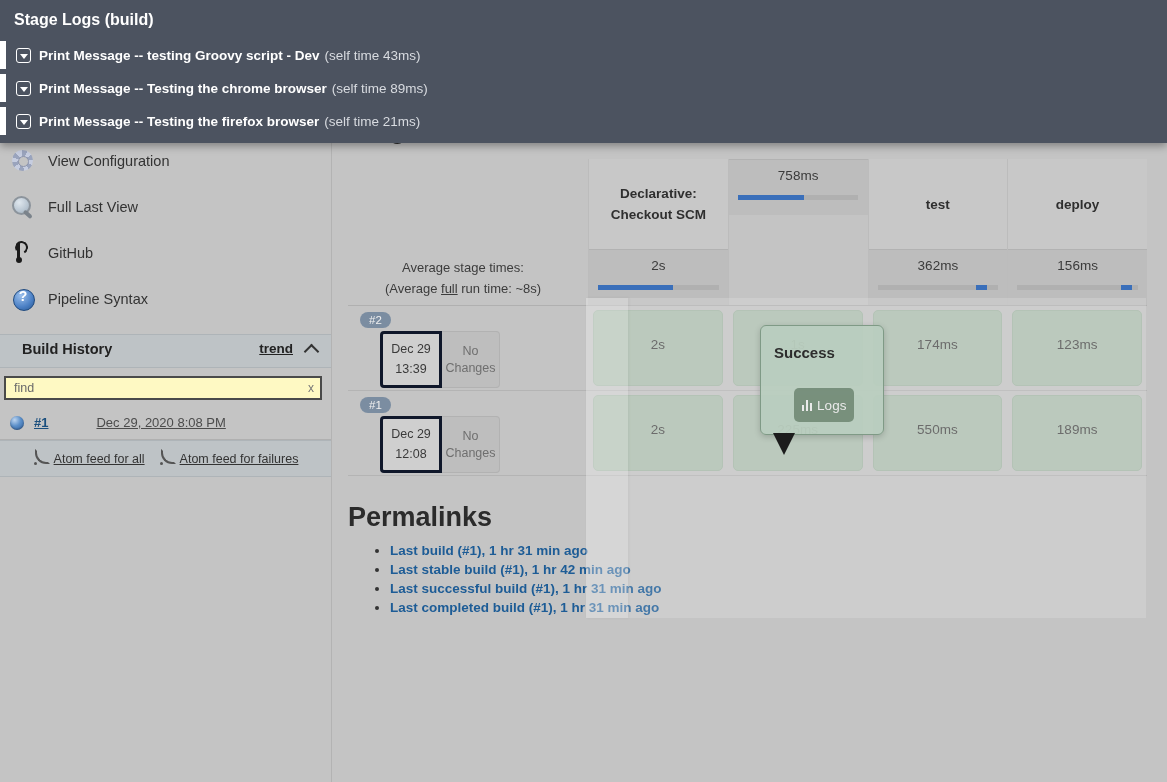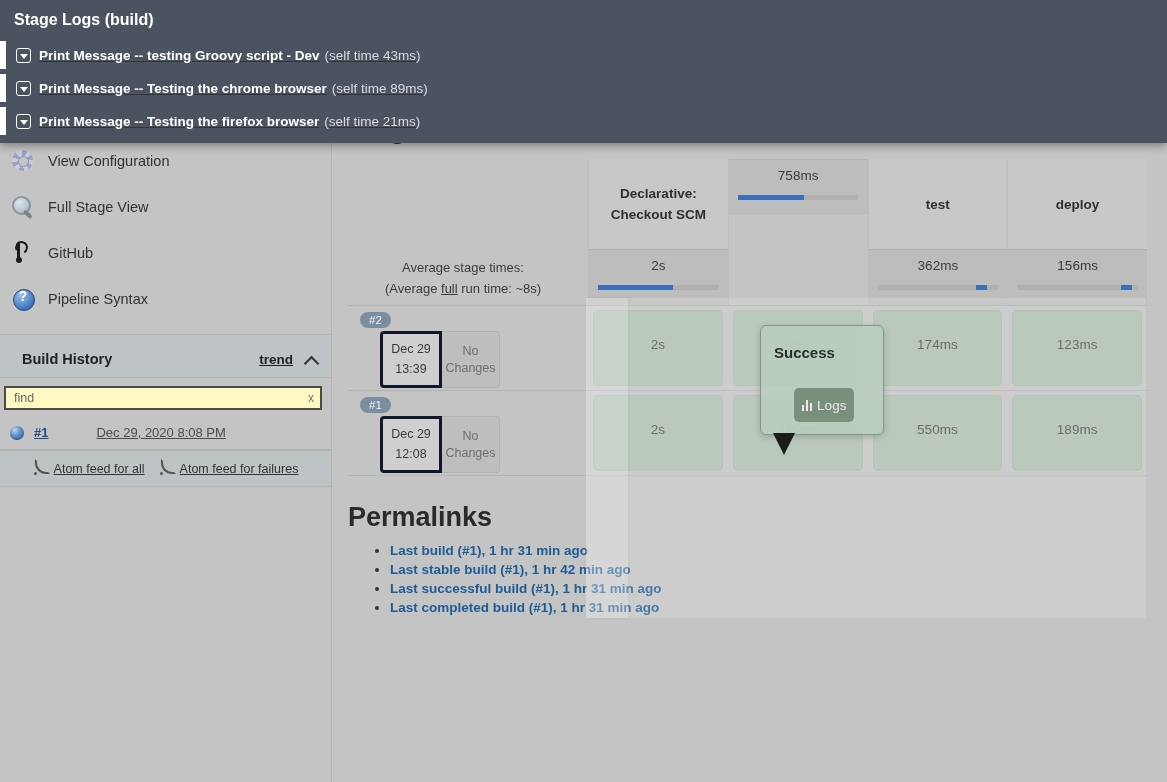--- a/index.html
+++ b/index.html
@@ -121,23 +121,23 @@
   .rss::before{
     content:""; position:absolute; left:1px; bottom:1px; width:3px; height:3px; border-radius:50%; background:#555;
   }
   .rss::after{
     content:""; position:absolute; left:2px; bottom:2px; width:11px; height:11px;
     border:2px solid #555; border-radius:0 0 0 11px; border-top-color:transparent; border-right-color:transparent;
     transform: scaleX(1);
   }
 
   .bh-header {
-    display:flex; align-items:flex-end; gap:12px;
+    display:flex; align-items:flex-start; gap:12px;
     background:#bdc3c7cc; border-top:1px solid #aeb4b8; border-bottom:1px solid #aeb4b8;
-    padding: 16px 12px 10px 10px; margin-top: 12px;
+    padding: 6px 12px 10px 10px; margin-top: 12px;
   }
   .bh-title { font-weight:bold; font-size:14.5px; color:#222; flex:1; }
   .bh-trend { font-weight:bold; font-size:13.5px; color:#222; text-decoration:underline; cursor:pointer; }
   .chev { width:14px; height:14px; position:relative; cursor:pointer; }
   .chev::before{
     content:""; position:absolute; left:1px; top:5px; width:9px; height:9px;
     border-left:2px solid #333; border-top:2px solid #333; transform: rotate(45deg);
   }
   .find-wrap { padding:8px 10px 6px 4px; }
   .find-box {
@@ -299,21 +299,20 @@
     padding: 11px 0 12px 14px;
   }
   .log-row {
     background:#4c5360;
     border-left:6px solid #fff;
     margin: 0 0 5px 0;
     height:28px;
     display:flex; align-items:center;
     padding-left:10px;
     cursor:pointer;
-    text-decoration:underline;
   }
   .log-row .exp {
     width:15px; height:15px; border:1.6px solid #fff; border-radius:3px;
     position:relative; flex:0 0 15px; margin-right:8px;
   }
   .log-row .exp::after{
     content:""; position:absolute; left:3px; top:5px;
     border-left:4px solid transparent; border-right:4px solid transparent; border-top:5px solid #fff;
   }
   .log-row .label { color:#fff; font-weight:bold; font-size:13.5px; }
@@ -339,21 +338,21 @@
         <li class="side-item">
           <span class="ico ico-build"></span>
           <span>Build Now</span>
         </li>
         <li class="side-item">
           <span class="ico ico-gear"></span>
           <span>View Configuration</span>
         </li>
         <li class="side-item">
           <span class="ico ico-mag"></span>
-          <span>Full Stage View</span>
+          <span>Full Last View</span>
         </li>
         <li class="side-item">
           <span class="ico ico-git">
               <i class="git-dot"></i>
             </span>
           <span>GitHub</span>
         </li>
         <li class="side-item">
           <span class="ico ico-help"></span>
           <span>Pipeline Syntax</span>

